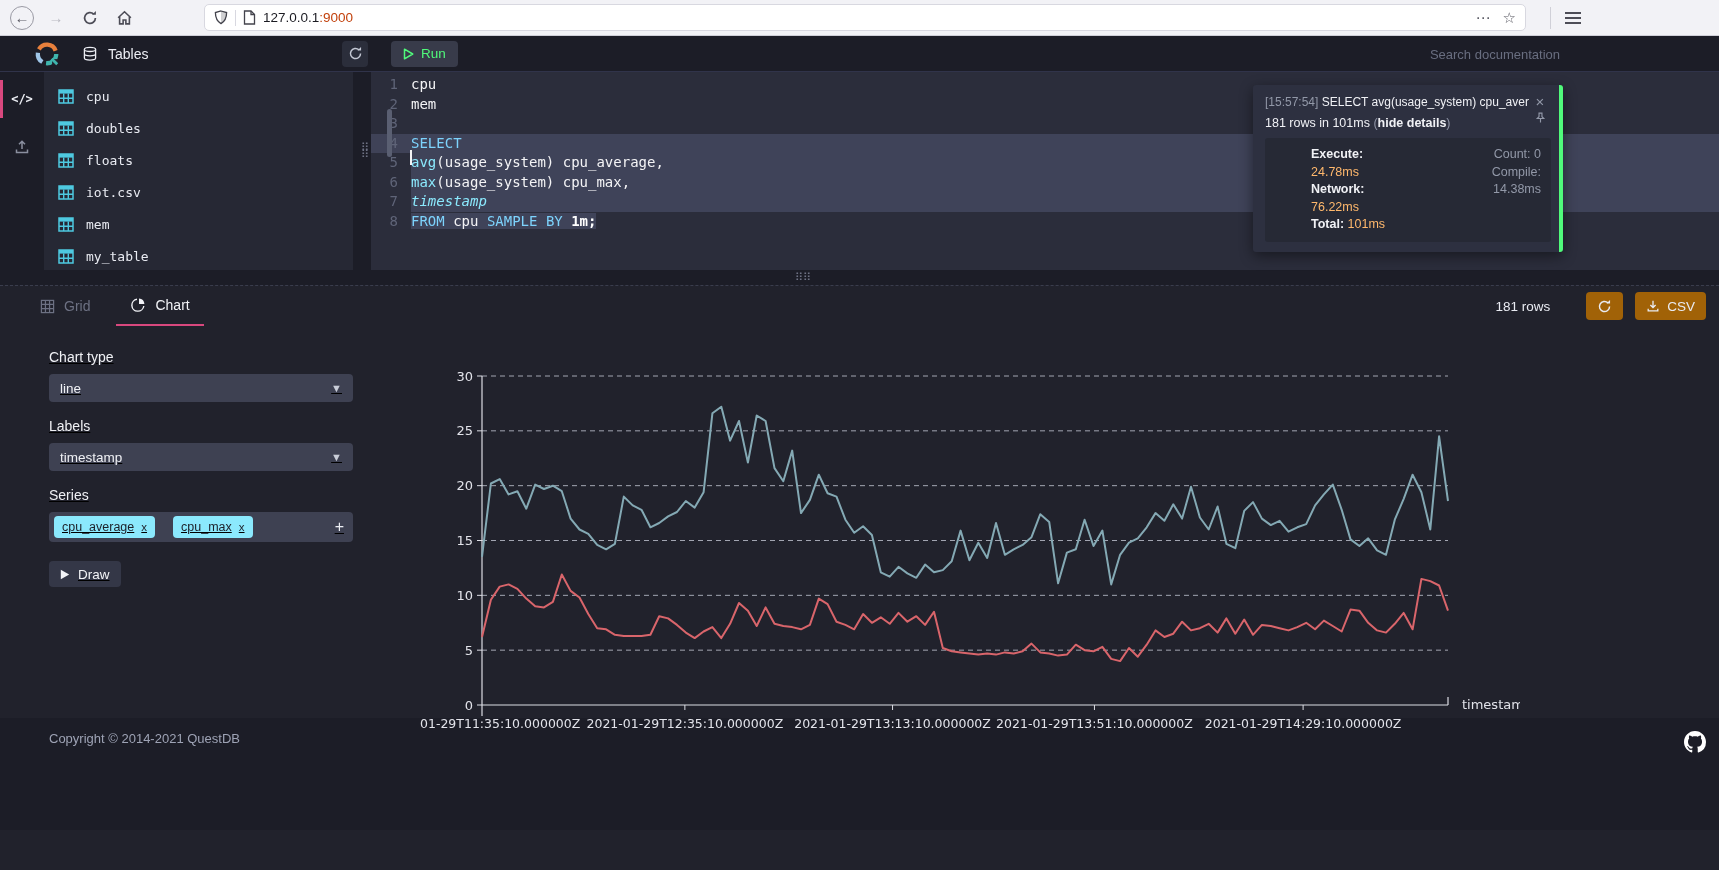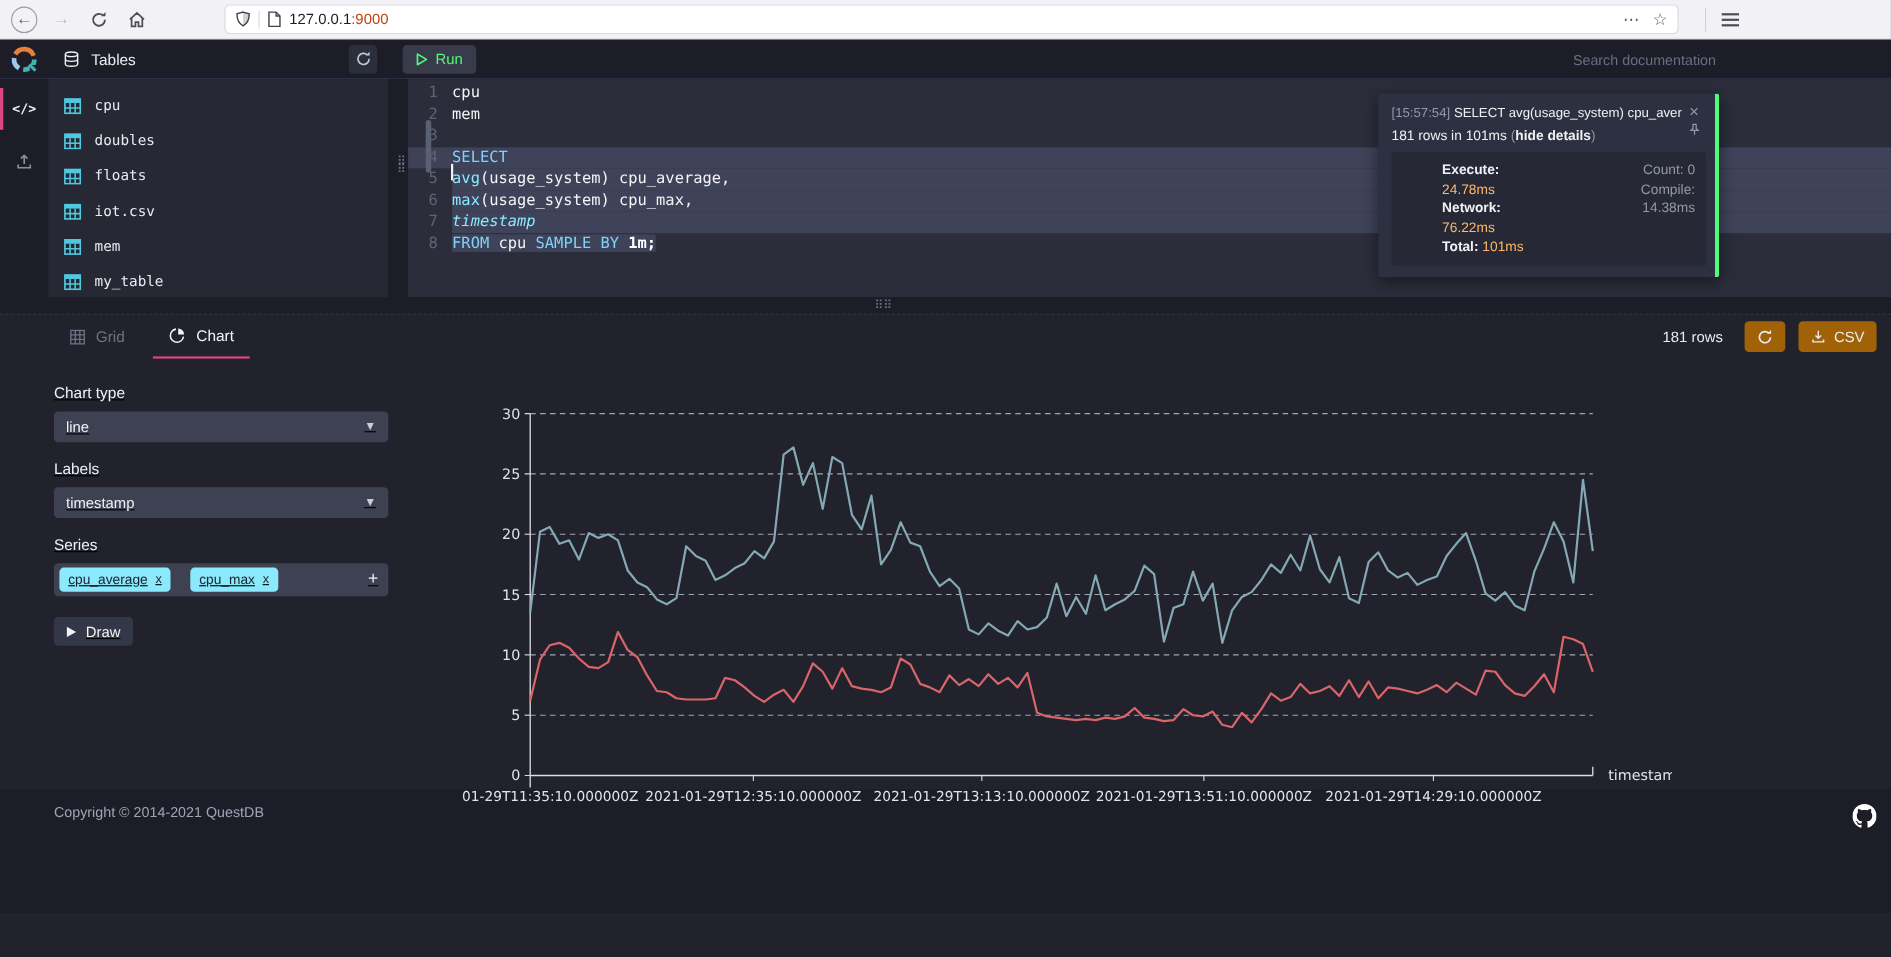--- a/index.html
+++ b/index.html
@@ -18,21 +18,21 @@
     padding:0 9px; gap:7px; color:#43434c; }
   .urlbar .sep { width:1px; height:16px; background:#d8d8e0; }
   .url-text { font-size:13.5px; color:#1b1b22; flex:1; }
   .url-text .port { color:#c2410c; }
   .url-right { display:flex; align-items:center; gap:12px; color:#5a5a64; font-size:15px; }
   .b-end { margin-left:14px; display:flex; align-items:center; gap:14px; }
   .b-vsep { width:1px; height:22px; background:#d0d0d8; }
 
   
   .topbar { height:36px; background:#1c1d27; display:flex; align-items:stretch;
-    border-bottom:1px solid #30334a; position:relative; }
+    border-bottom:1px solid #30334a; position:relative;padding-left:25px; }
   .logo-cell { width:44px; display:flex; align-items:center; justify-content:center; }
   .tables-head { width:309px; display:flex; align-items:center; padding:0 10px 0 13px; gap:10px; }
   .tables-title { color:#eceef4; font-size:14px; }
   .th-spacer { flex:1; }
   .icon-btn { width:26px; height:26px; border-radius:4px; background:#2b2e3b; color:#c4c8d4;
     display:flex; align-items:center; justify-content:center; }
   .editor-top { flex:1; display:flex; align-items:center; padding-left:13px; }
   .run-btn { height:26px; background:#383b4a; border-radius:4px; display:flex; align-items:center;
     gap:7px; padding:0 12px; color:#50fa7b; font-size:13.5px; }
   .search-doc { position:absolute; right:159px; top:8px; width:146px; height:21px;
@@ -70,27 +70,27 @@
     background:#5a5f72; border-radius:3px; }
   .vsplit-dots { position:absolute; left:-10px; top:72px; color:#6e7284; font-size:11px;
     letter-spacing:-2px; line-height:7px; }
 
   
   .hsplit { height:15px; background:#1c1d27; position:relative; }
   .hsplit .dots { position:absolute; left:795px; top:1px; color:#6e7284; font-size:11px; }
 
   
   .results { height:433px; background:#21222c; border-top:1px dashed #3a3d4d; }
-  .tabbar { height:40px; display:flex; align-items:stretch; padding:0 13px 0 49px; }
+  .tabbar { height:40px; display:flex; align-items:stretch; padding:0 13px 0 26px; }
   .tab { display:flex; align-items:center; gap:9px; padding:0 14px; font-size:14px; }
   .tab.inactive { color:#6d7183; }
   .tab.active { color:#f2f3f7; border-bottom:2px solid #d8487e; }
   .tab + .tab { margin-left:12px; }
   .tab-right { margin-left:auto; display:flex; align-items:center; gap:12px; }
-  .rows-count { color:#e9ebf2; font-size:13.5px; margin-right:8px; }
+  .rows-count { color:#e9ebf2; font-size:13.5px; margin-right:24px; }
   .pill-btn { height:28px; background:#a16207; border-radius:4px; color:#e9ebf2;
     display:flex; align-items:center; gap:7px; padding:0 11px; font-size:13.5px; }
 
   .results-body { display:flex;text-decoration:underline; }
   .controls { width:353px; padding:16px 0 0 49px; }
   .ctl-label { color:#f0f1f5; font-size:14px; margin-top:16px; margin-bottom:9px; }
   .ctl-label:first-child { margin-top:7px; }
   .select { width:304px; height:28px; background:#3e4152; border-radius:4px; display:flex;
     align-items:center; padding:0 11px; color:#f0f1f5; font-size:13.5px; }
   .select .chev { margin-left:auto; color:#c9cdd8; font-size:11px; }

